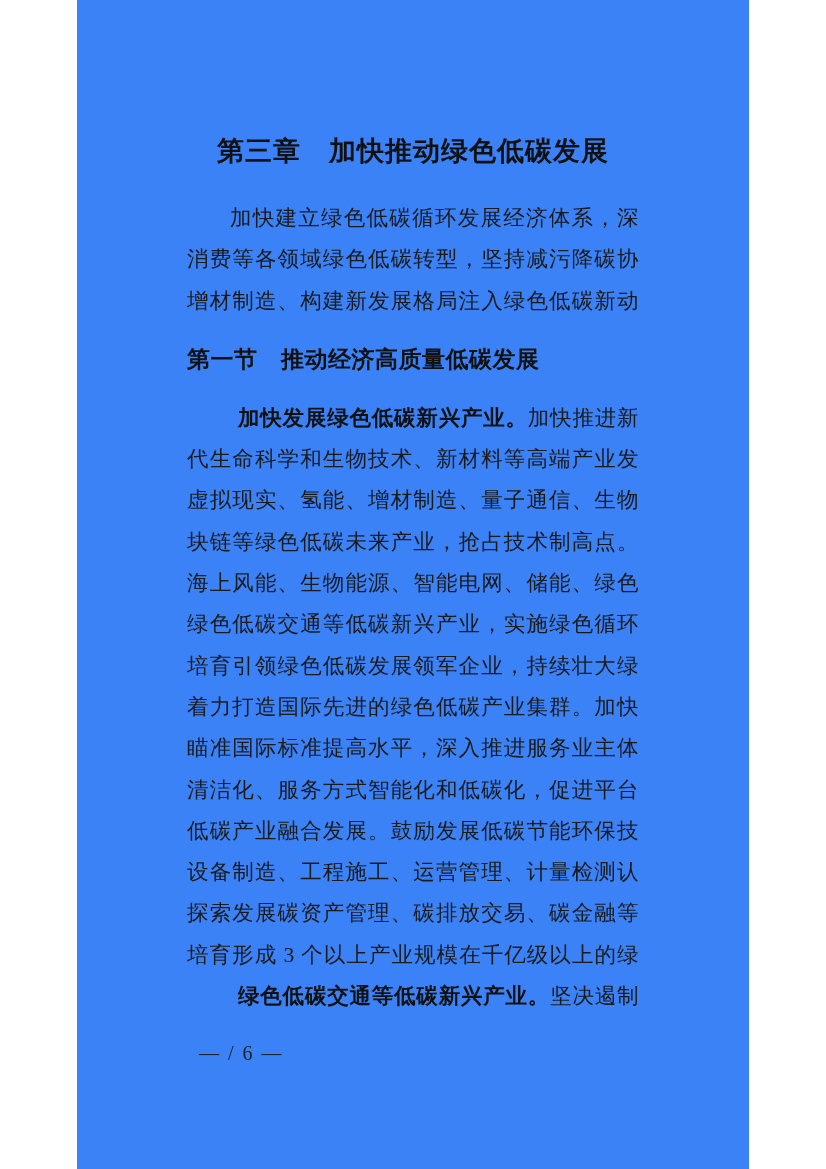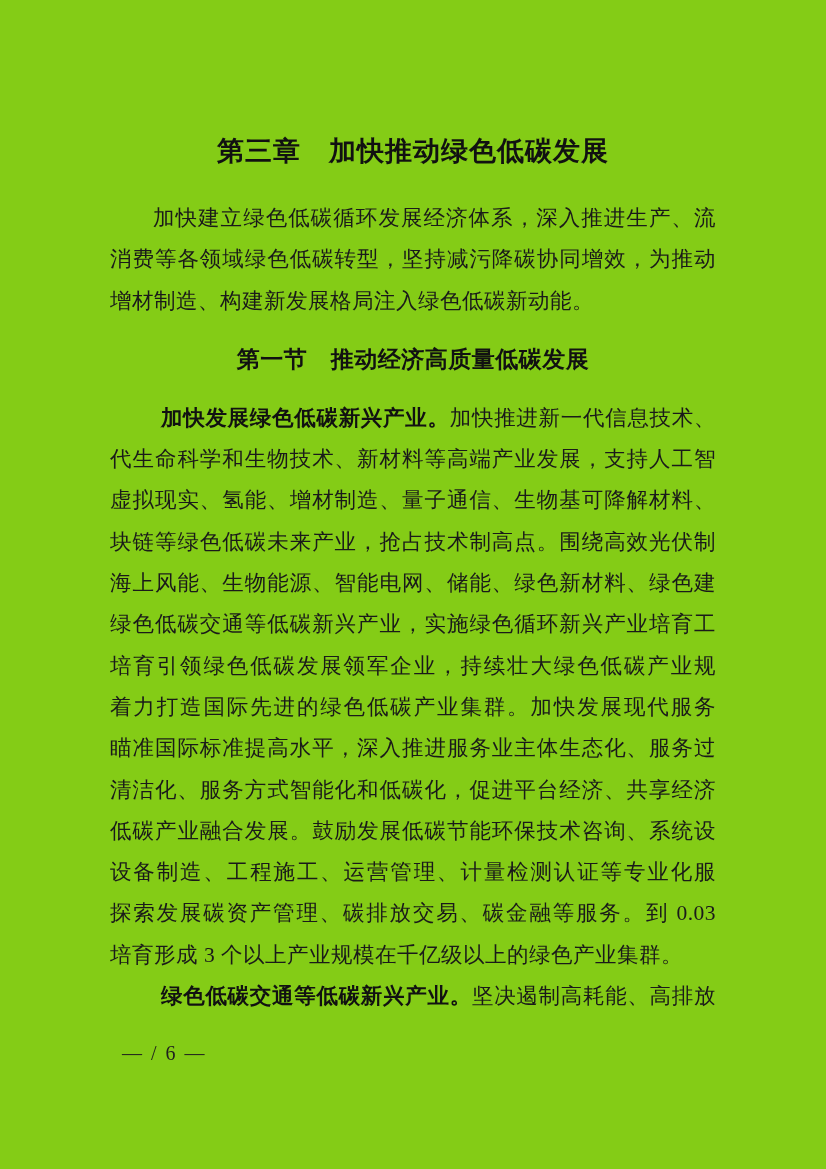--- a/index.html
+++ b/index.html
@@ -2,24 +2,24 @@
 <html lang="zh"><head>
 <meta charset="utf-8">
 <style>
   html, body {
     margin: 0;
     padding: 0;
     background: #ffffff;
   }
   .page {
     position: relative;
-    width: 826px;
+    width: 672px;
     height: 1169px;
     margin: 0 auto;
-    background: #84cc16;
+    background: #3b82f6;
     overflow: hidden;
     color: #1a1a1a;
     font-family: "Liberation Serif", "DejaVu Serif", serif;
   }
   .content {
     position: absolute;
     left: 110px;
     right: 110px;
     top: 0;
   }
@@ -63,21 +63,20 @@
   .line.first {
     text-indent: 2em;
   }
   .lead {
     font-weight: bold;
     color: #111111;
     margin-left: 8px;
   }
   .section-title {
     margin: 17px 0 0 0;
-    text-align: center;
     font-size: 23px;
     font-weight: bold;
     line-height: 40px;
     height: 40px;
     letter-spacing: 0.5px;
     font-family: "Liberation Sans", "DejaVu Sans", sans-serif;
     color: #111111;
   }
   
   .body-flow .group-after-section {

